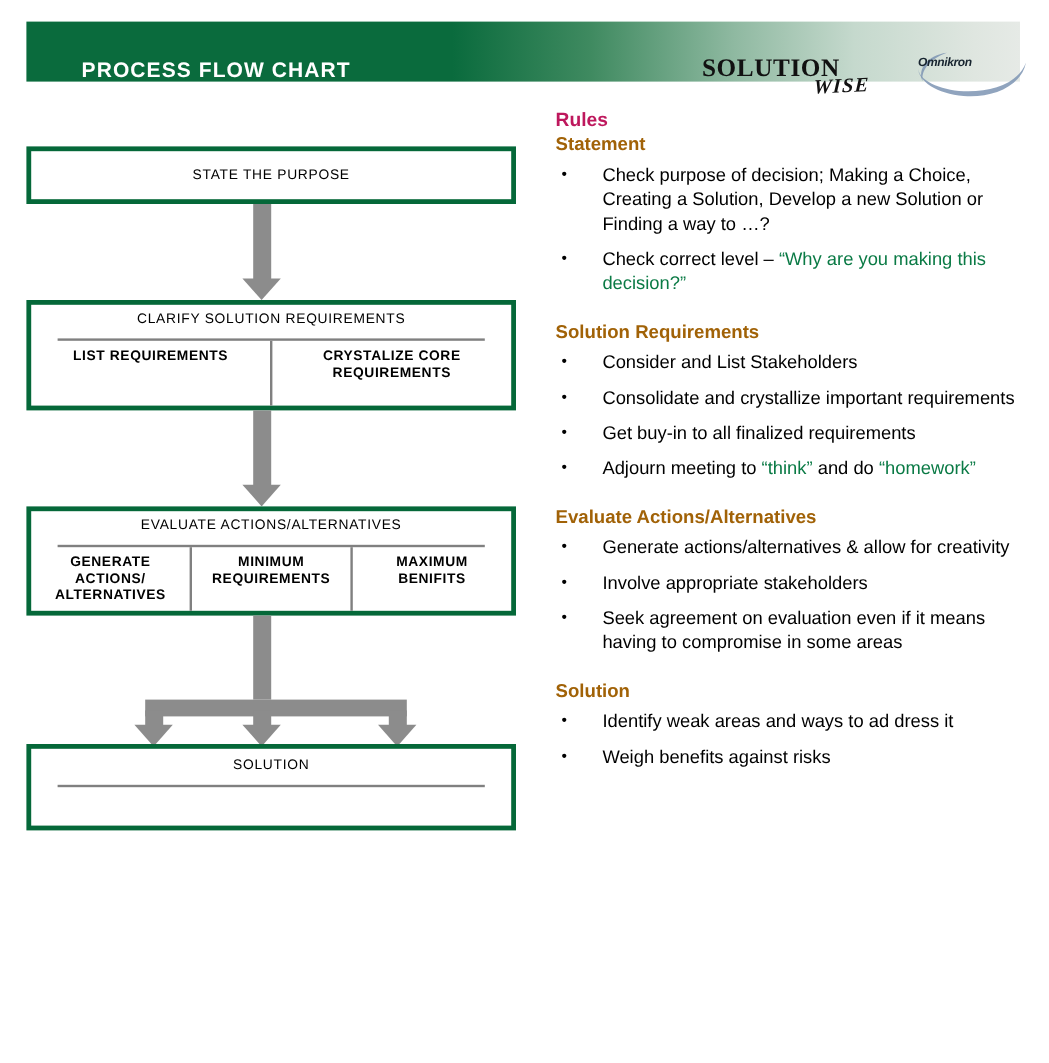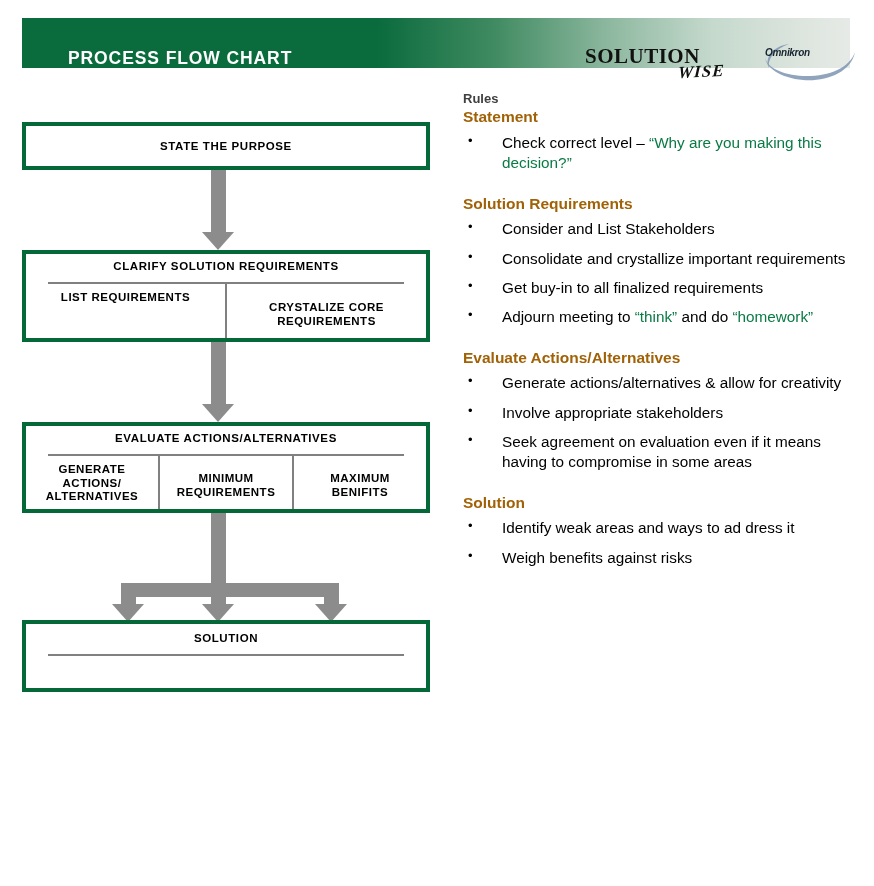--- a/index.html
+++ b/index.html
@@ -64,62 +64,62 @@
   #flow { position: absolute; left: 0; top: 0; width: 455px; height: 886px; }
 
   .flow-box {
     position: absolute;
     border: 4px solid #056839;
     background: #ffffff;
   }
   .box-title {
     position: absolute; left: 0; right: 0; top: 6px;
     text-align: center;
-    font-size: 11.5px; font-weight: bold; color: #000000;
+    font-size: 11.5px; font-weight: normal; color: #000000;
     letter-spacing: 0.6px;
     font-family: "Liberation Sans", sans-serif;
   }
   .box-hr {
     position: absolute; left: 22px; right: 22px; top: 28px;
     height: 2px; background: #808080;
   }
   .cells {
     position: absolute; left: 0; right: 0; top: 30px; bottom: 0;
     display: flex;
   }
   .cell {
     flex: 1 1 0;
     display: flex; align-items: flex-start; justify-content: center;
     padding-top: 7px;
     text-align: center;
     font-size: 11.5px; font-weight: bold; color: #000000;
     line-height: 1.18; letter-spacing: 0.5px;
     font-family: "Liberation Sans", sans-serif;
   }
-  .cell + .cell { border-left: 2px solid #808080; align-items: center; }
+  .cell + .cell { border-left: 2px solid #808080; }
   .cell span { display: block; padding: 0 4px; }
 
   
   .arrow-shaft {
     position: absolute; width: 15px; background: #8c8c8c;
   }
   .arrow-head {
     position: absolute; width: 0; height: 0;
     border-left: 16px solid transparent;
     border-right: 16px solid transparent;
     border-top: 18px solid #8c8c8c;
   }
   .fork-bar {
     position: absolute; height: 14px; background: #8c8c8c;
   }
 
   
   #rules { position: absolute; left: 463px; top: 90px; width: 400px; }
   .sec-title-green {
-    font-size: 13px; font-weight: bold; color: #404040;
+    font-size: 16px; font-weight: bold; color: #be185d;
     line-height: 1.33;
     font-family: "Liberation Sans", sans-serif;
   }
   .sec-title {
     font-size: 15.5px; font-weight: bold; color: #a16207;
     line-height: 1.33; margin-top: 0;
     font-family: "Liberation Sans", sans-serif;
   }
   .sec-title.spaced { margin-top: 20px; }
   .bullet-list { list-style: none; margin-top: 5px; }
@@ -214,20 +214,21 @@
       <div class="box-title" style="top:8px;">SOLUTION</div>
       <div class="box-hr" style="top:30px;"></div>
     </div>
   </div>
 
   <div id="rules">
     <div class="sec-title-green">Rules</div>
 
     <div class="sec-title">Statement</div>
     <ul class="bullet-list">
+      <li class="bullet-item">Check purpose of decision; Making a Choice, Creating a Solution, Develop a new Solution or Finding a way to …?</li>
       <li class="bullet-item"><span>Check correct level – </span><span class="grn">“Why are you making this decision?”</span></li>
     </ul>
 
     <div class="sec-title spaced">Solution Requirements</div>
     <ul class="bullet-list">
       <li class="bullet-item">Consider and List Stakeholders</li>
       <li class="bullet-item">Consolidate and crystallize important requirements</li>
       <li class="bullet-item">Get buy-in to all finalized requirements</li>
       <li class="bullet-item"><span>Adjourn meeting to </span><span class="grn">“think”</span><span> and do </span><span class="grn">“homework”</span></li>
     </ul>

